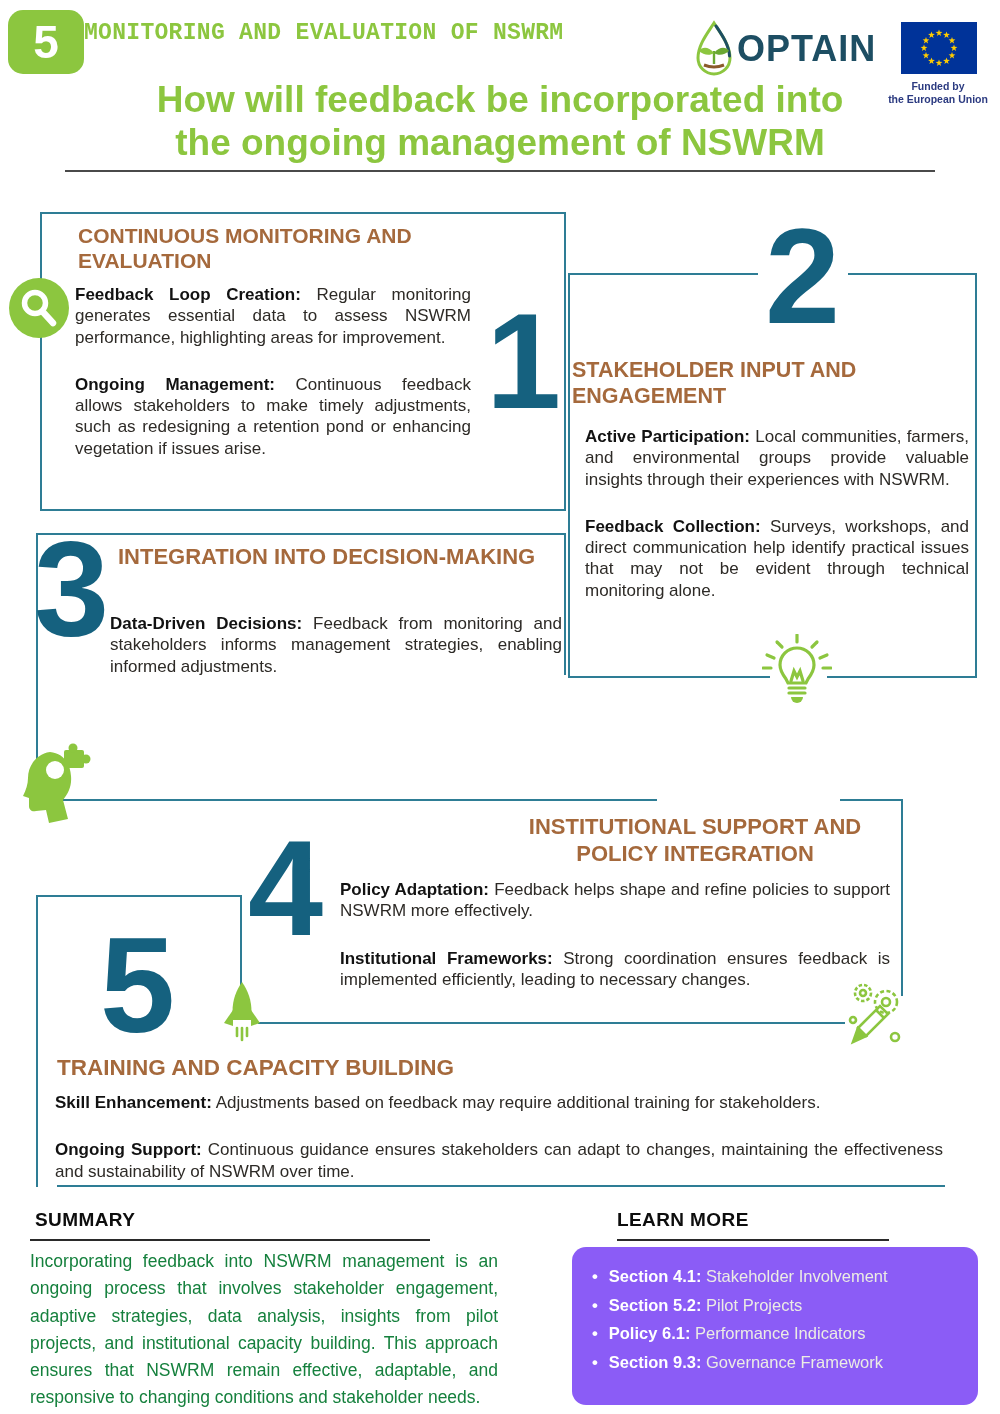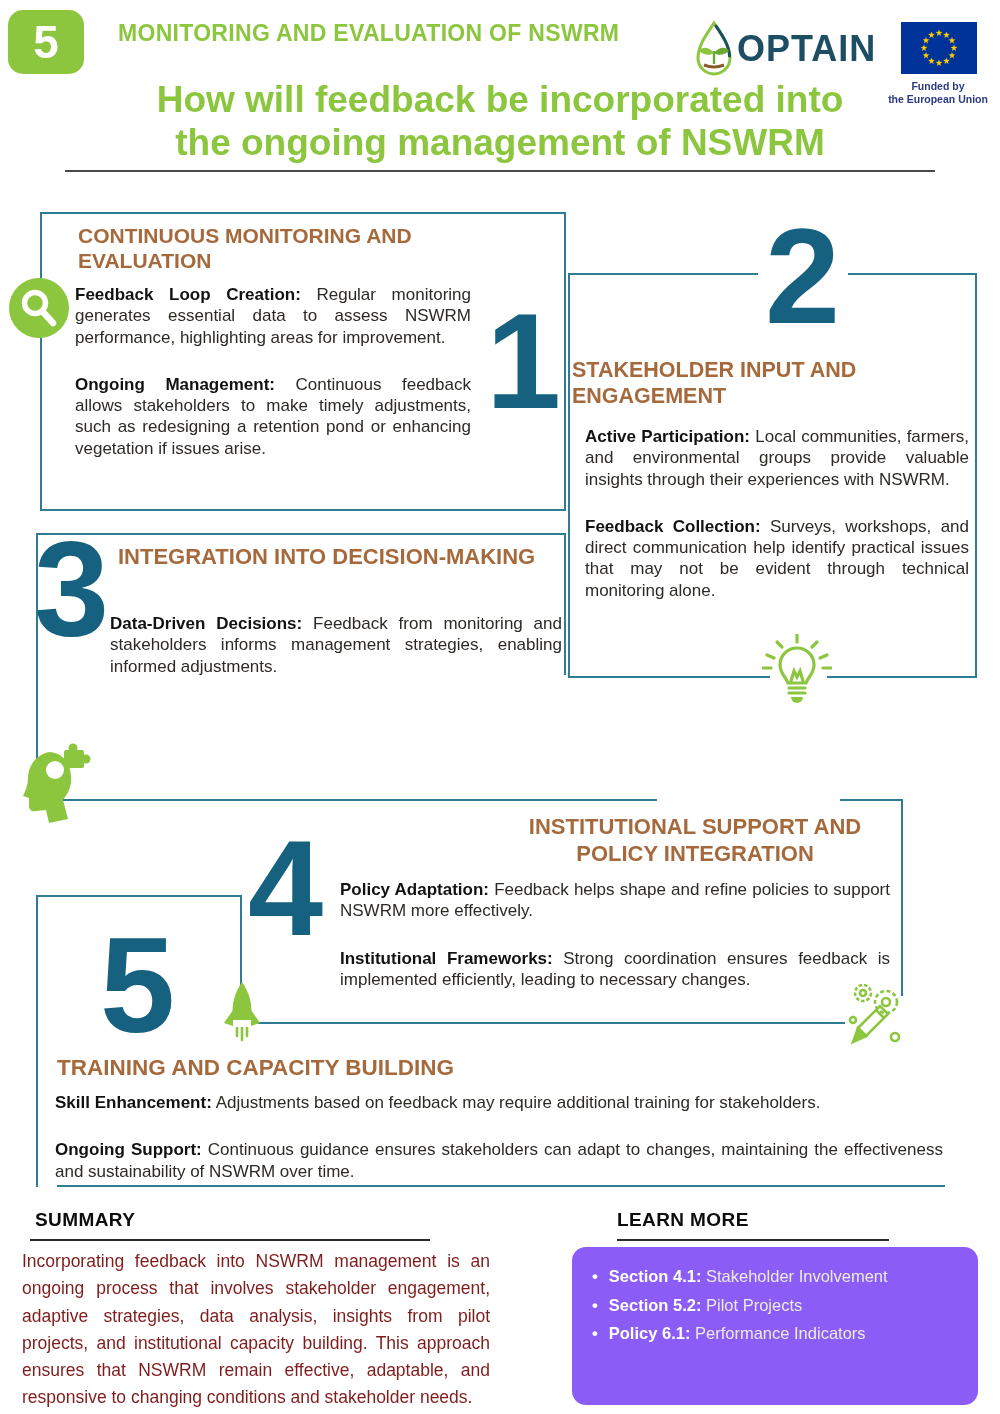--- a/index.html
+++ b/index.html
@@ -2,43 +2,43 @@
 <html><head>
 <meta charset="utf-8">
 <style>
   html,body{margin:0;padding:0;background:#ffffff;}
   .page{position:relative;width:1000px;height:1414px;background:#fff;overflow:hidden;
         font-family:"Liberation Sans",sans-serif;}
   .abs{position:absolute;}
   
   .badge{left:8px;top:10px;width:76px;height:64px;background:#8cc63f;border-radius:15px;
          color:#fff;font-size:46px;font-weight:bold;display:flex;align-items:center;justify-content:center;}
-  .kicker{left:118px;top:20px;width:580px;color:#8cc63f;font-size:23px;font-weight:bold;letter-spacing:.3px;}
+  .kicker{left:84px;top:20px;width:580px;color:#8cc63f;font-size:23px;font-weight:bold;letter-spacing:.3px;font-family:Liberation Mono, monospace;}
   .title{left:60px;top:78px;width:880px;text-align:center;color:#8cc63f;
          font-size:37px;font-weight:bold;line-height:43px;}
   .optain-text{left:737px;top:28px;color:#1d4e63;font-size:36px;font-weight:bold;letter-spacing:1px;}
   .eu-caption{left:886px;top:80px;width:104px;text-align:center;color:#2b3a80;
               font-size:10.5px;font-weight:bold;line-height:12.5px;}
   .title-rule{left:65px;top:170px;width:870px;height:2px;background:#4a4a4a;}
   
   .tl{position:absolute;background:#2e7d95;}
   .h2px{height:2px;} .w2px{width:2px;}
   
   .num{position:absolute;color:#15617f;font-size:135px;font-weight:bold;line-height:1;}
   
   .sh{position:absolute;color:#a5693c;font-weight:bold;}
   
   .para{position:absolute;}
   .para p{margin:0 0 26px 0;text-align:justify;font-size:17px;line-height:21.3px;color:#2d2a26;}
   .para p b{color:#121212;}
   
   .foot-h{position:absolute;color:#0d0d0d;font-size:19px;font-weight:bold;letter-spacing:.4px;}
   .foot-rule{position:absolute;height:2px;background:#2a2a2a;}
-  .summary-text{left:22px;top:1248px;width:468px;text-align:justify;
-                font-size:17.5px;line-height:27.3px;color:#7f1d1d;}
+  .summary-text{left:30px;top:1248px;width:468px;text-align:justify;
+                font-size:17.5px;line-height:27.3px;color:#15803d;}
   .learn-box{left:572px;top:1247px;width:406px;height:158px;background:#8b5cf6;border-radius:14px;}
   .learn-box ul{list-style:none;margin:0;padding:15px 14px 0 20px;}
   .learn-box li{color:#ececе4;font-size:16.5px;line-height:28.6px;color:#ecece4;}
   .learn-box li::before{content:"\2022";color:#ffffff;font-weight:bold;margin-right:11px;}
   .learn-box li b{color:#ffffff;}
   svg{display:block;}
 </style>
 </head>
 <body>
 
@@ -212,16 +212,17 @@
   <div class="foot-rule" style="left:30px;top:1239px;width:400px;"></div>
   <div class="abs summary-text">Incorporating feedback into NSWRM management is an ongoing process that involves stakeholder engagement, adaptive strategies, data analysis, insights from pilot projects, and institutional capacity building. This approach ensures that NSWRM remain effective, adaptable, and responsive to changing conditions and stakeholder needs.</div>
 
   <div class="foot-h" style="left:617px;top:1209px;">LEARN MORE</div>
   <div class="foot-rule" style="left:617px;top:1239px;width:272px;"></div>
   <div class="abs learn-box">
     <ul>
       <li><b>Section 4.1:</b> <span>Stakeholder Involvement</span></li>
       <li><b>Section 5.2:</b> <span>Pilot Projects</span></li>
       <li><b>Policy 6.1:</b> <span>Performance Indicators</span></li>
+      <li><b>Section 9.3:</b> <span>Governance Framework</span></li>
     </ul>
   </div>
 
 </div>
 
 </body></html>

